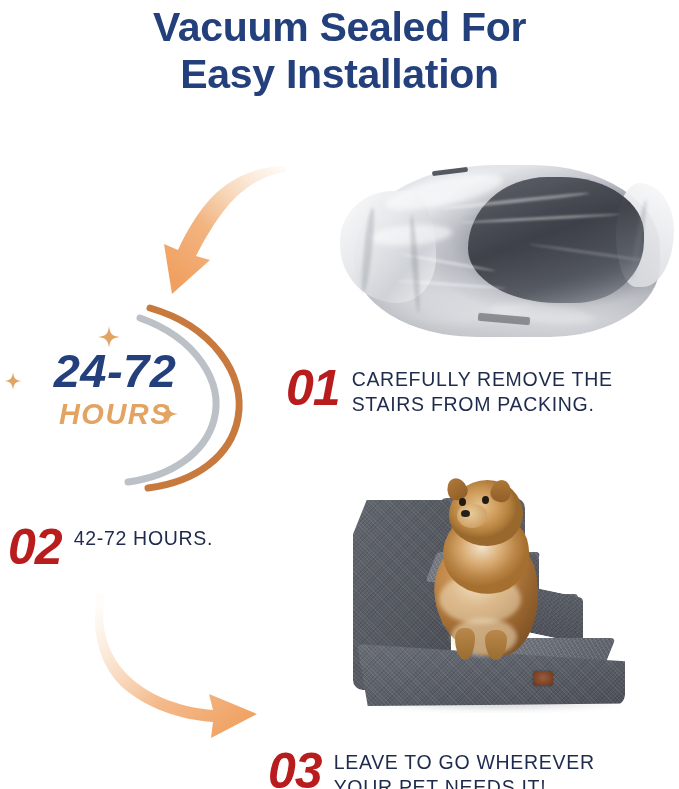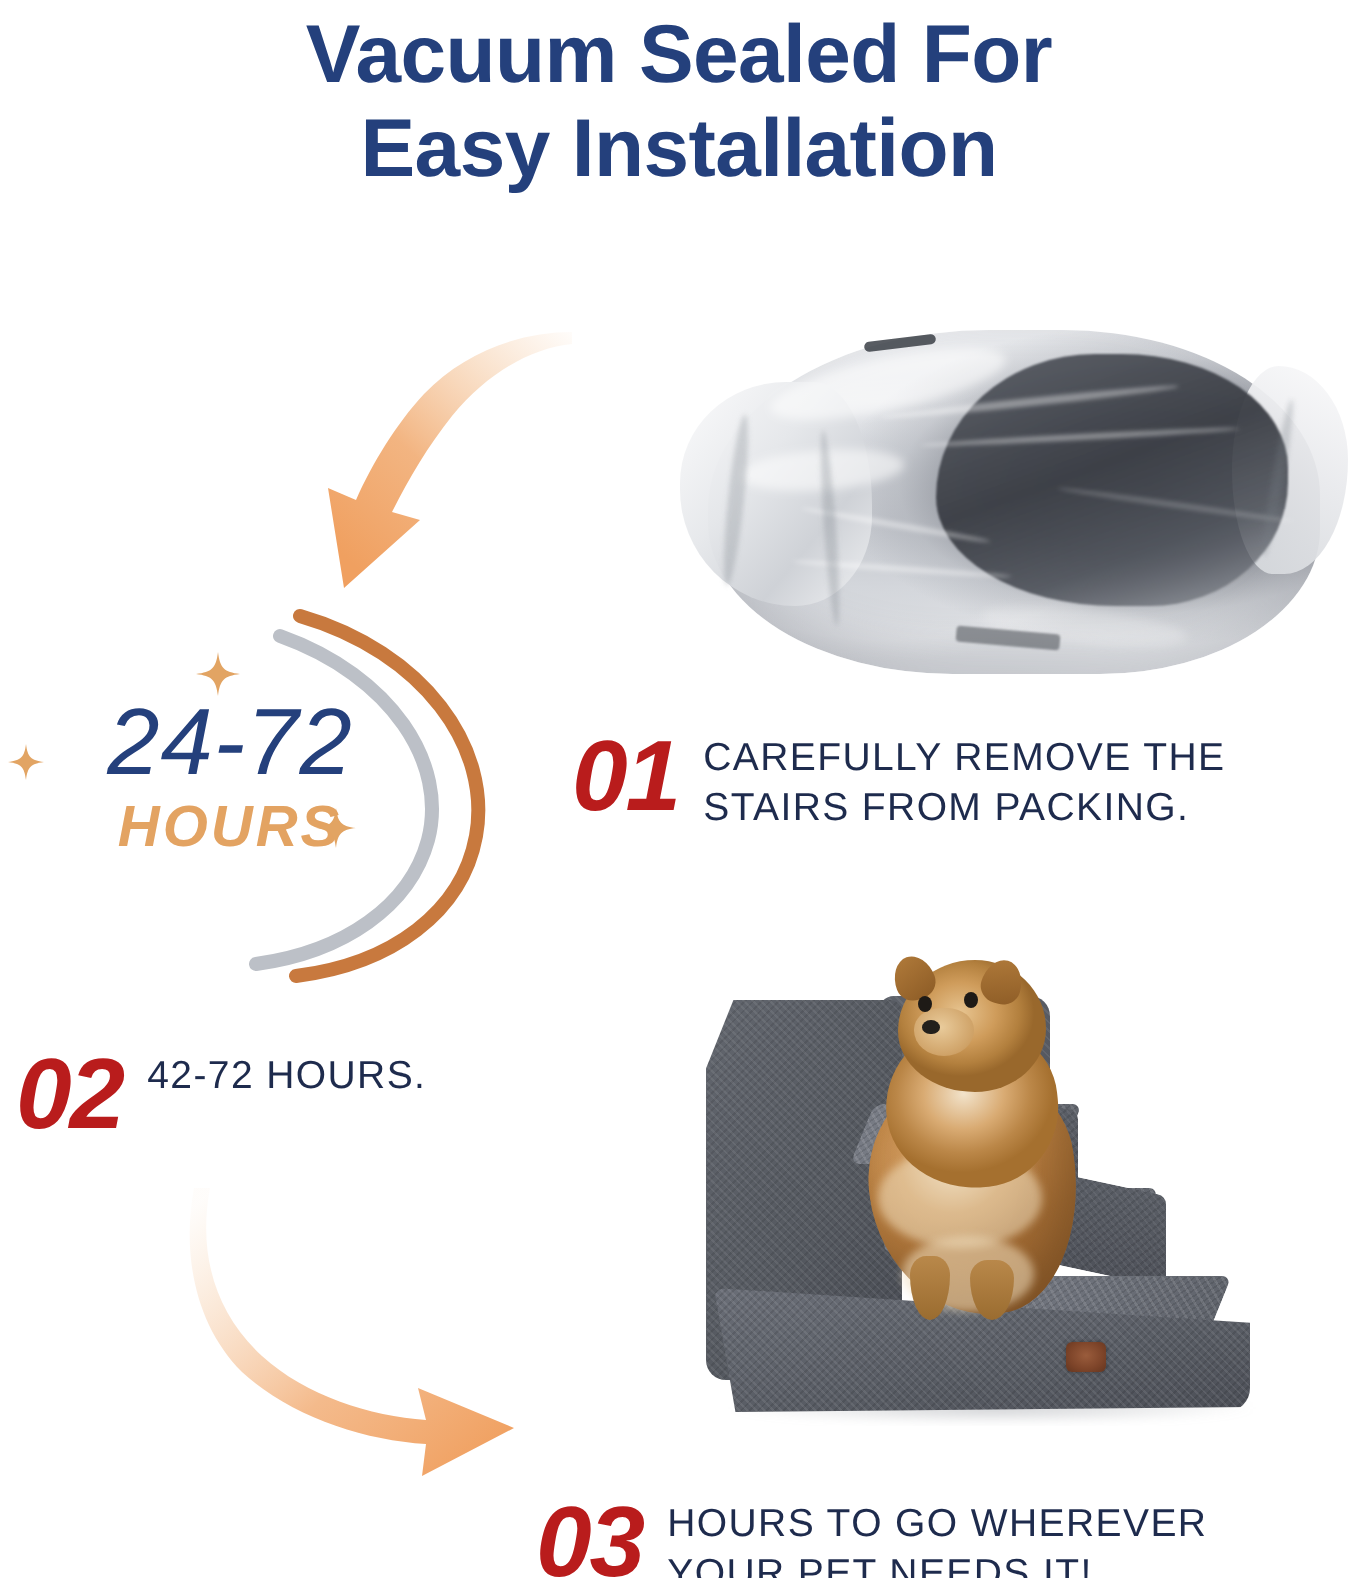--- a/index.html
+++ b/index.html
@@ -297,21 +297,21 @@
     position: absolute;
     left: 20px;
     top: 46px;
     width: 190px;
     text-align: center;
   }
   .badge-num {
     display: block;
     color: #24407c;
     font-size: 47px;
-    font-weight: normal;
+    font-weight: bold;
     font-style: italic;
     letter-spacing: 0.5px;
     line-height: 50px;
   }
   .badge-unit {
     display: block;
     color: #e3a362;
     font-size: 29px;
     font-weight: bold;
     font-style: italic;
@@ -479,18 +479,18 @@
       </linearGradient>
     </defs>
     <path d="M10 2 C 4 34, 12 64, 36 86 C 58 106, 90 116, 118 118
              L 114 102 L 162 122 L 116 146 L 118 130
              C 86 128, 50 116, 26 94 C 2 70, -4 34, 2 2 Z" fill="url(#ag2)"></path>
   </svg>
 
   <div id="step-03" class="step-row">
     <div class="step-num">03</div>
     <div class="step-text">
-      <span class="tl">HOURS TO GO WHEREVER</span>
+      <span class="tl">LEAVE TO GO WHEREVER</span>
       <span class="tl">YOUR PET NEEDS IT!</span>
     </div>
   </div>
 
 </div>
 
 </body></html>

